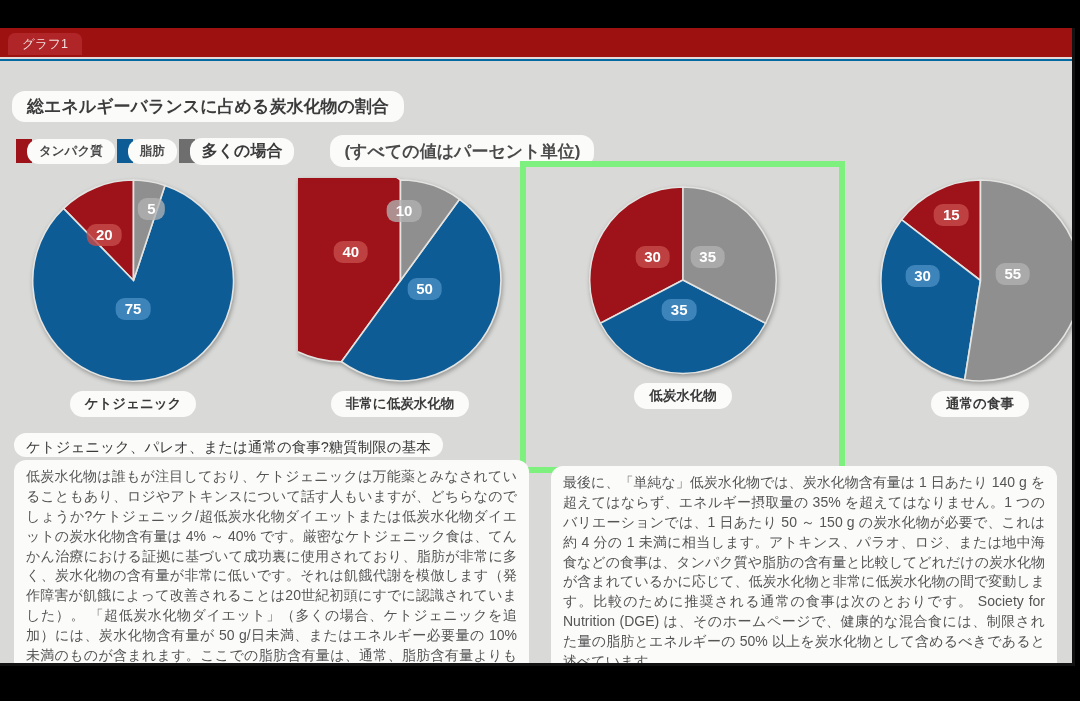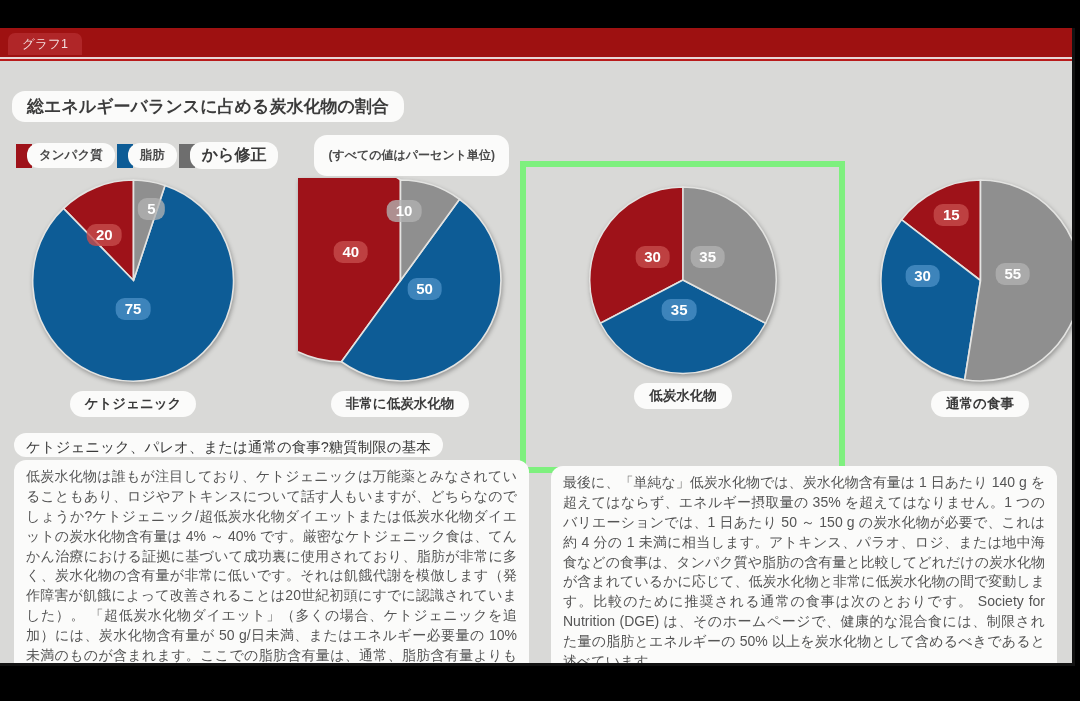--- a/index.html
+++ b/index.html
@@ -19,21 +19,21 @@
     background: #000000;
   }
 
   
   .slide-window {
     position: absolute;
     left: 0px;
     top: 28px;
     width: 1075px;
     height: 638px;
-    background: #b91c1c;
+    background: #0369a1;
     border-right: 3px solid #121212;
     border-bottom: 3px solid #121212;
     box-sizing: border-box;
     overflow: hidden;
   }
 
   
   .ribbon {
     position: absolute;
     left: 0;
@@ -117,23 +117,23 @@
     border-radius: 12px;
     color: #4a4a4a;
   }
   .legend-label.big {
     font-size: 16px;
     height: 27px;
     color: #3a3a3a;
   }
   .legend-note {
     margin-left: 34px;
-    height: 41px;
+    height: 32px;
     padding: 0 14px;
-    font-size: 12px;
+    font-size: 17px;
     border-radius: 13px;
     color: #4a4a4a;
   }
 
   
   .pies {
     position: absolute;
     left: 0;
     top: 112px;
     width: 100%;
@@ -256,21 +256,21 @@
         <div class="legend-item">
           <span class="legend-swatch" style="background:#9e1219"></span>
           <span class="pill legend-label">タンパク質</span>
         </div>
         <div class="legend-item">
           <span class="legend-swatch" style="background:#0d5c96"></span>
           <span class="pill legend-label">脂肪</span>
         </div>
         <div class="legend-item">
           <span class="legend-swatch" style="background:#6e6e6e"></span>
-          <span class="pill legend-label big">から修正</span>
+          <span class="pill legend-label big">多くの場合</span>
         </div>
         <div class="pill legend-note">(すべての値はパーセント単位)</div>
       </div>
 
       <div class="pies">
 
         <div class="pie-cell" style="left:8px">
           <div class="pie-wrap">
             <svg class="pie-svg" viewBox="0 0 200 200">
               <path d="M100 100 L100 2 A98 98 0 0 0 31.7 29.6 Z" fill="#9e1219" stroke="#e3e3e1" stroke-width="1.6"></path>

